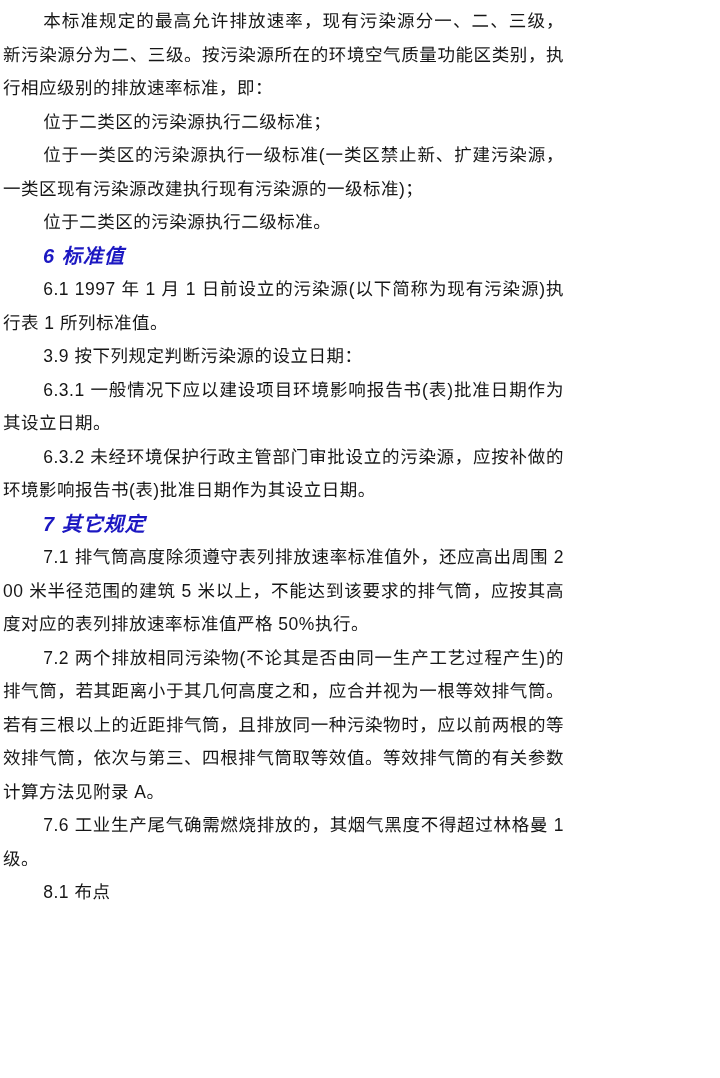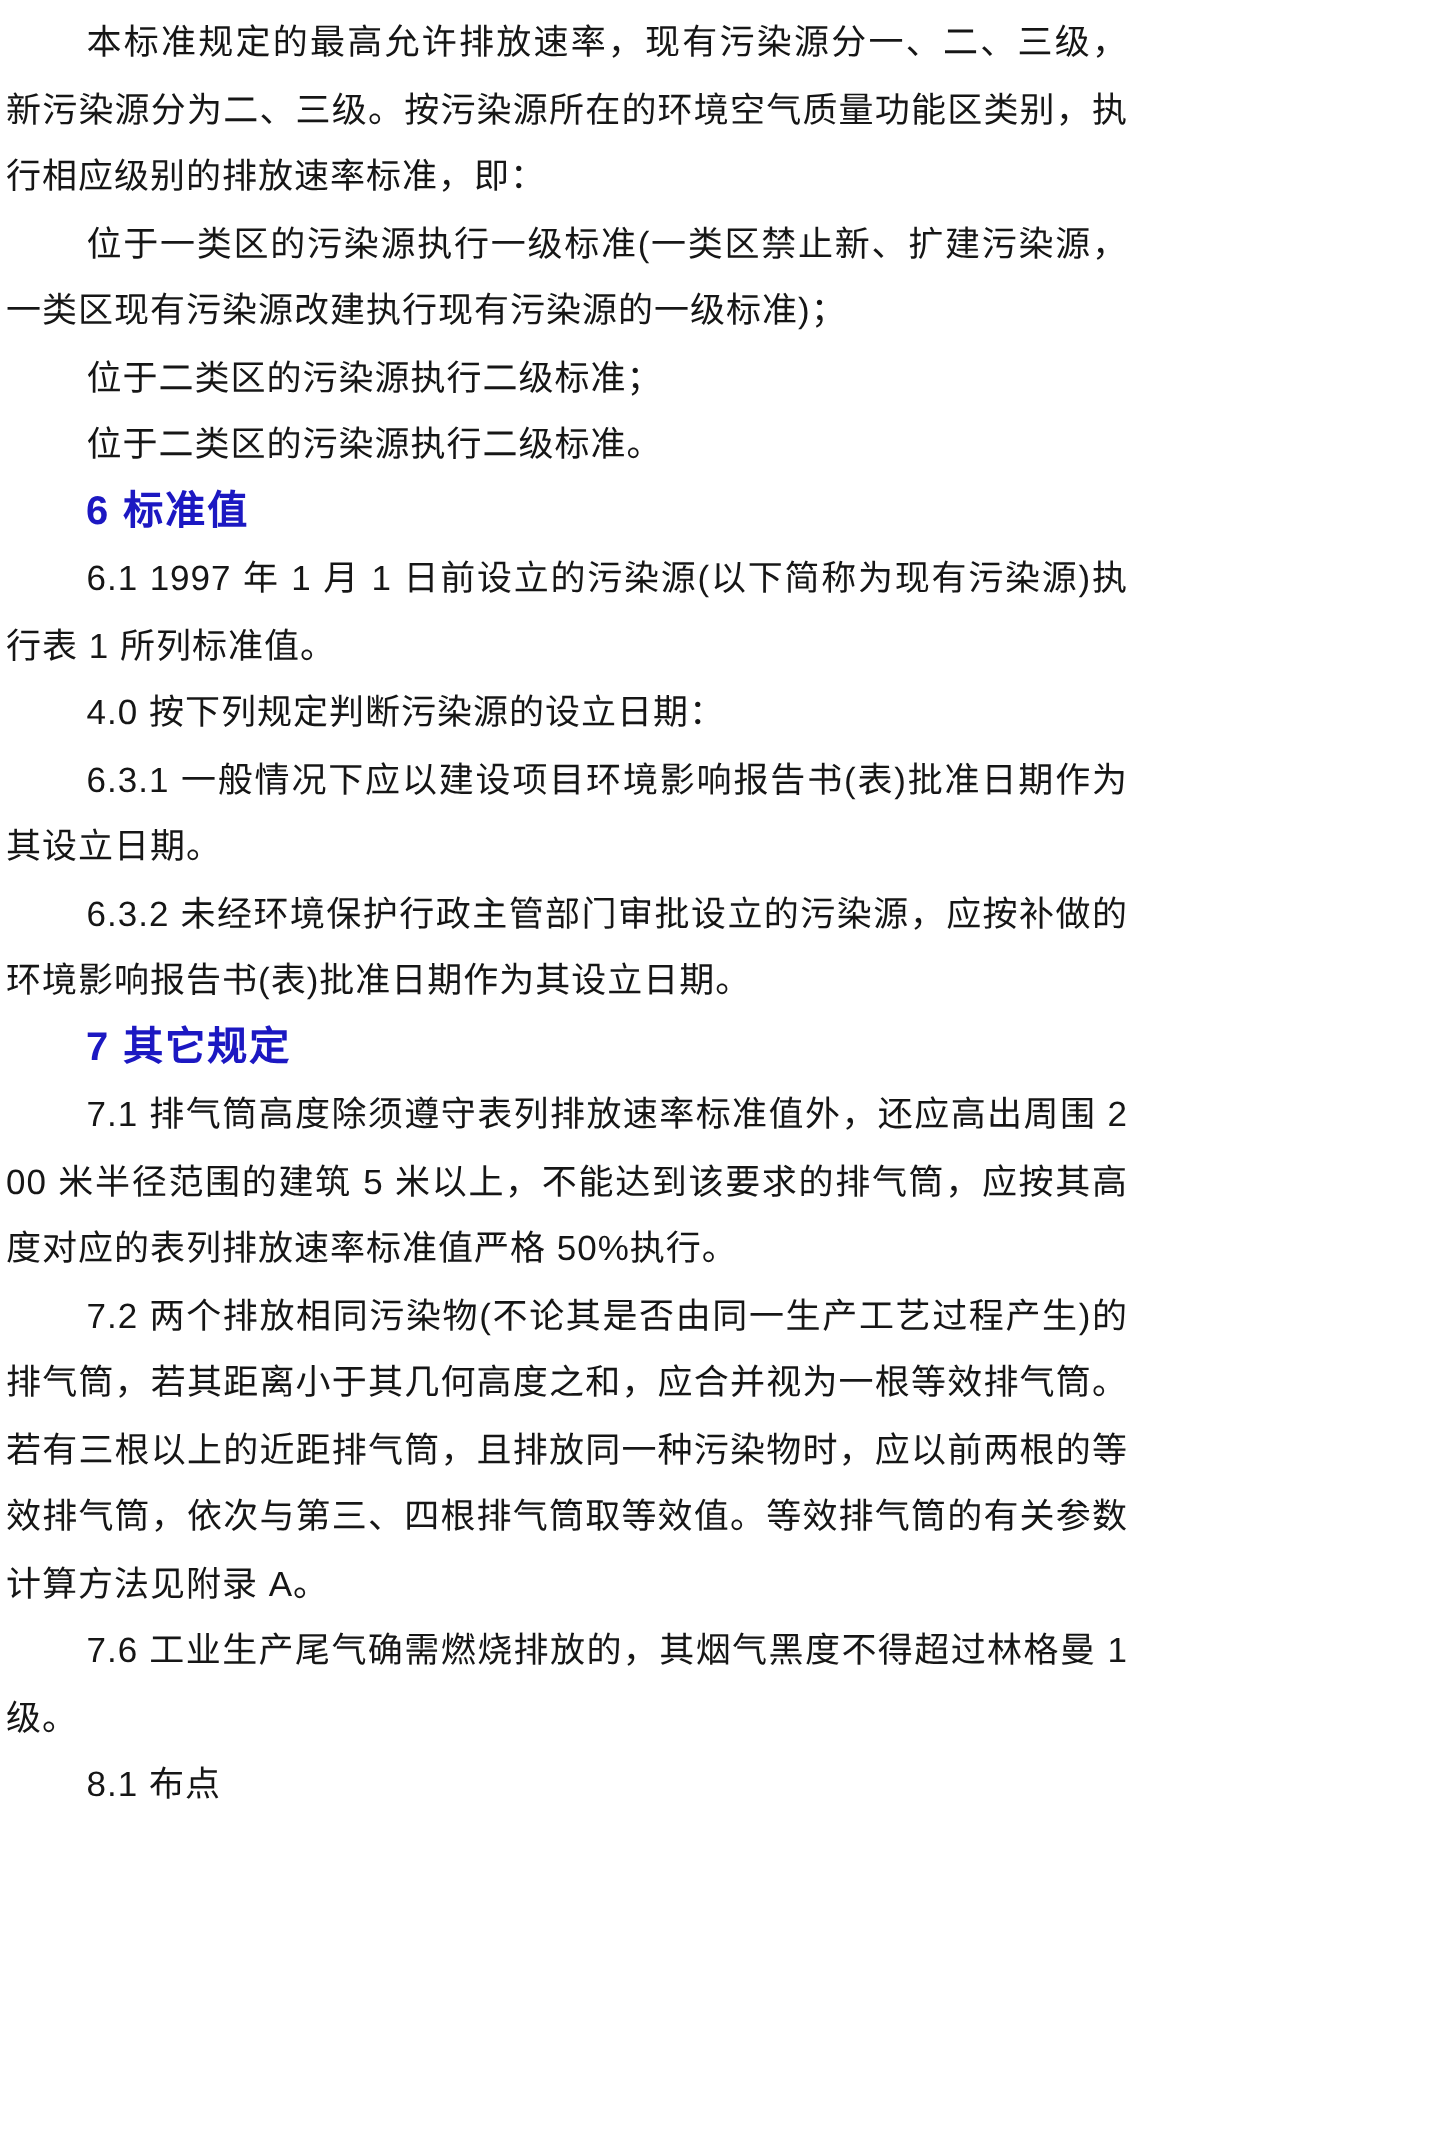--- a/index.html
+++ b/index.html
@@ -31,33 +31,34 @@
     word-break: break-all;
   }
   .heading {
     margin: 0;
     padding-left: 40px;
     font-size: 20px;
     line-height: 33.5px;
     font-weight: bold;
     color: var(--heading, #1c18c2);
     letter-spacing: 1px;
+    font-style: italic;
   }
 </style>
 </head>
 <body>
 
 <div class="page">
   <p class="para">本标准规定的最高允许排放速率，现有污染源分一、二、三级，新污染源分为二、三级。按污染源所在的环境空气质量功能区类别，执行相应级别的排放速率标准，即：</p>
+  <p class="para">位于二类区的污染源执行二级标准；</p>
   <p class="para">位于一类区的污染源执行一级标准(一类区禁止新、扩建污染源，一类区现有污染源改建执行现有污染源的一级标准)；</p>
-  <p class="para">位于二类区的污染源执行二级标准；</p>
   <p class="para">位于二类区的污染源执行二级标准。</p>
   <h2 class="heading">6 标准值</h2>
   <p class="para">6.1 1997 年 1 月 1 日前设立的污染源(以下简称为现有污染源)执行表 1 所列标准值。</p>
-  <p class="para">4.0 按下列规定判断污染源的设立日期：</p>
+  <p class="para">3.9 按下列规定判断污染源的设立日期：</p>
   <p class="para">6.3.1 一般情况下应以建设项目环境影响报告书(表)批准日期作为其设立日期。</p>
   <p class="para">6.3.2 未经环境保护行政主管部门审批设立的污染源，应按补做的环境影响报告书(表)批准日期作为其设立日期。</p>
   <h2 class="heading">7 其它规定</h2>
   <p class="para">7.1 排气筒高度除须遵守表列排放速率标准值外，还应高出周围 200 米半径范围的建筑 5 米以上，不能达到该要求的排气筒，应按其高度对应的表列排放速率标准值严格 50%执行。</p>
   <p class="para">7.2 两个排放相同污染物(不论其是否由同一生产工艺过程产生)的排气筒，若其距离小于其几何高度之和，应合并视为一根等效排气筒。若有三根以上的近距排气筒，且排放同一种污染物时，应以前两根的等效排气筒，依次与第三、四根排气筒取等效值。等效排气筒的有关参数计算方法见附录 A。</p>
   <p class="para">7.6 工业生产尾气确需燃烧排放的，其烟气黑度不得超过林格曼 1 级。</p>
   <p class="para">8.1 布点</p>
 
 </div>
 

